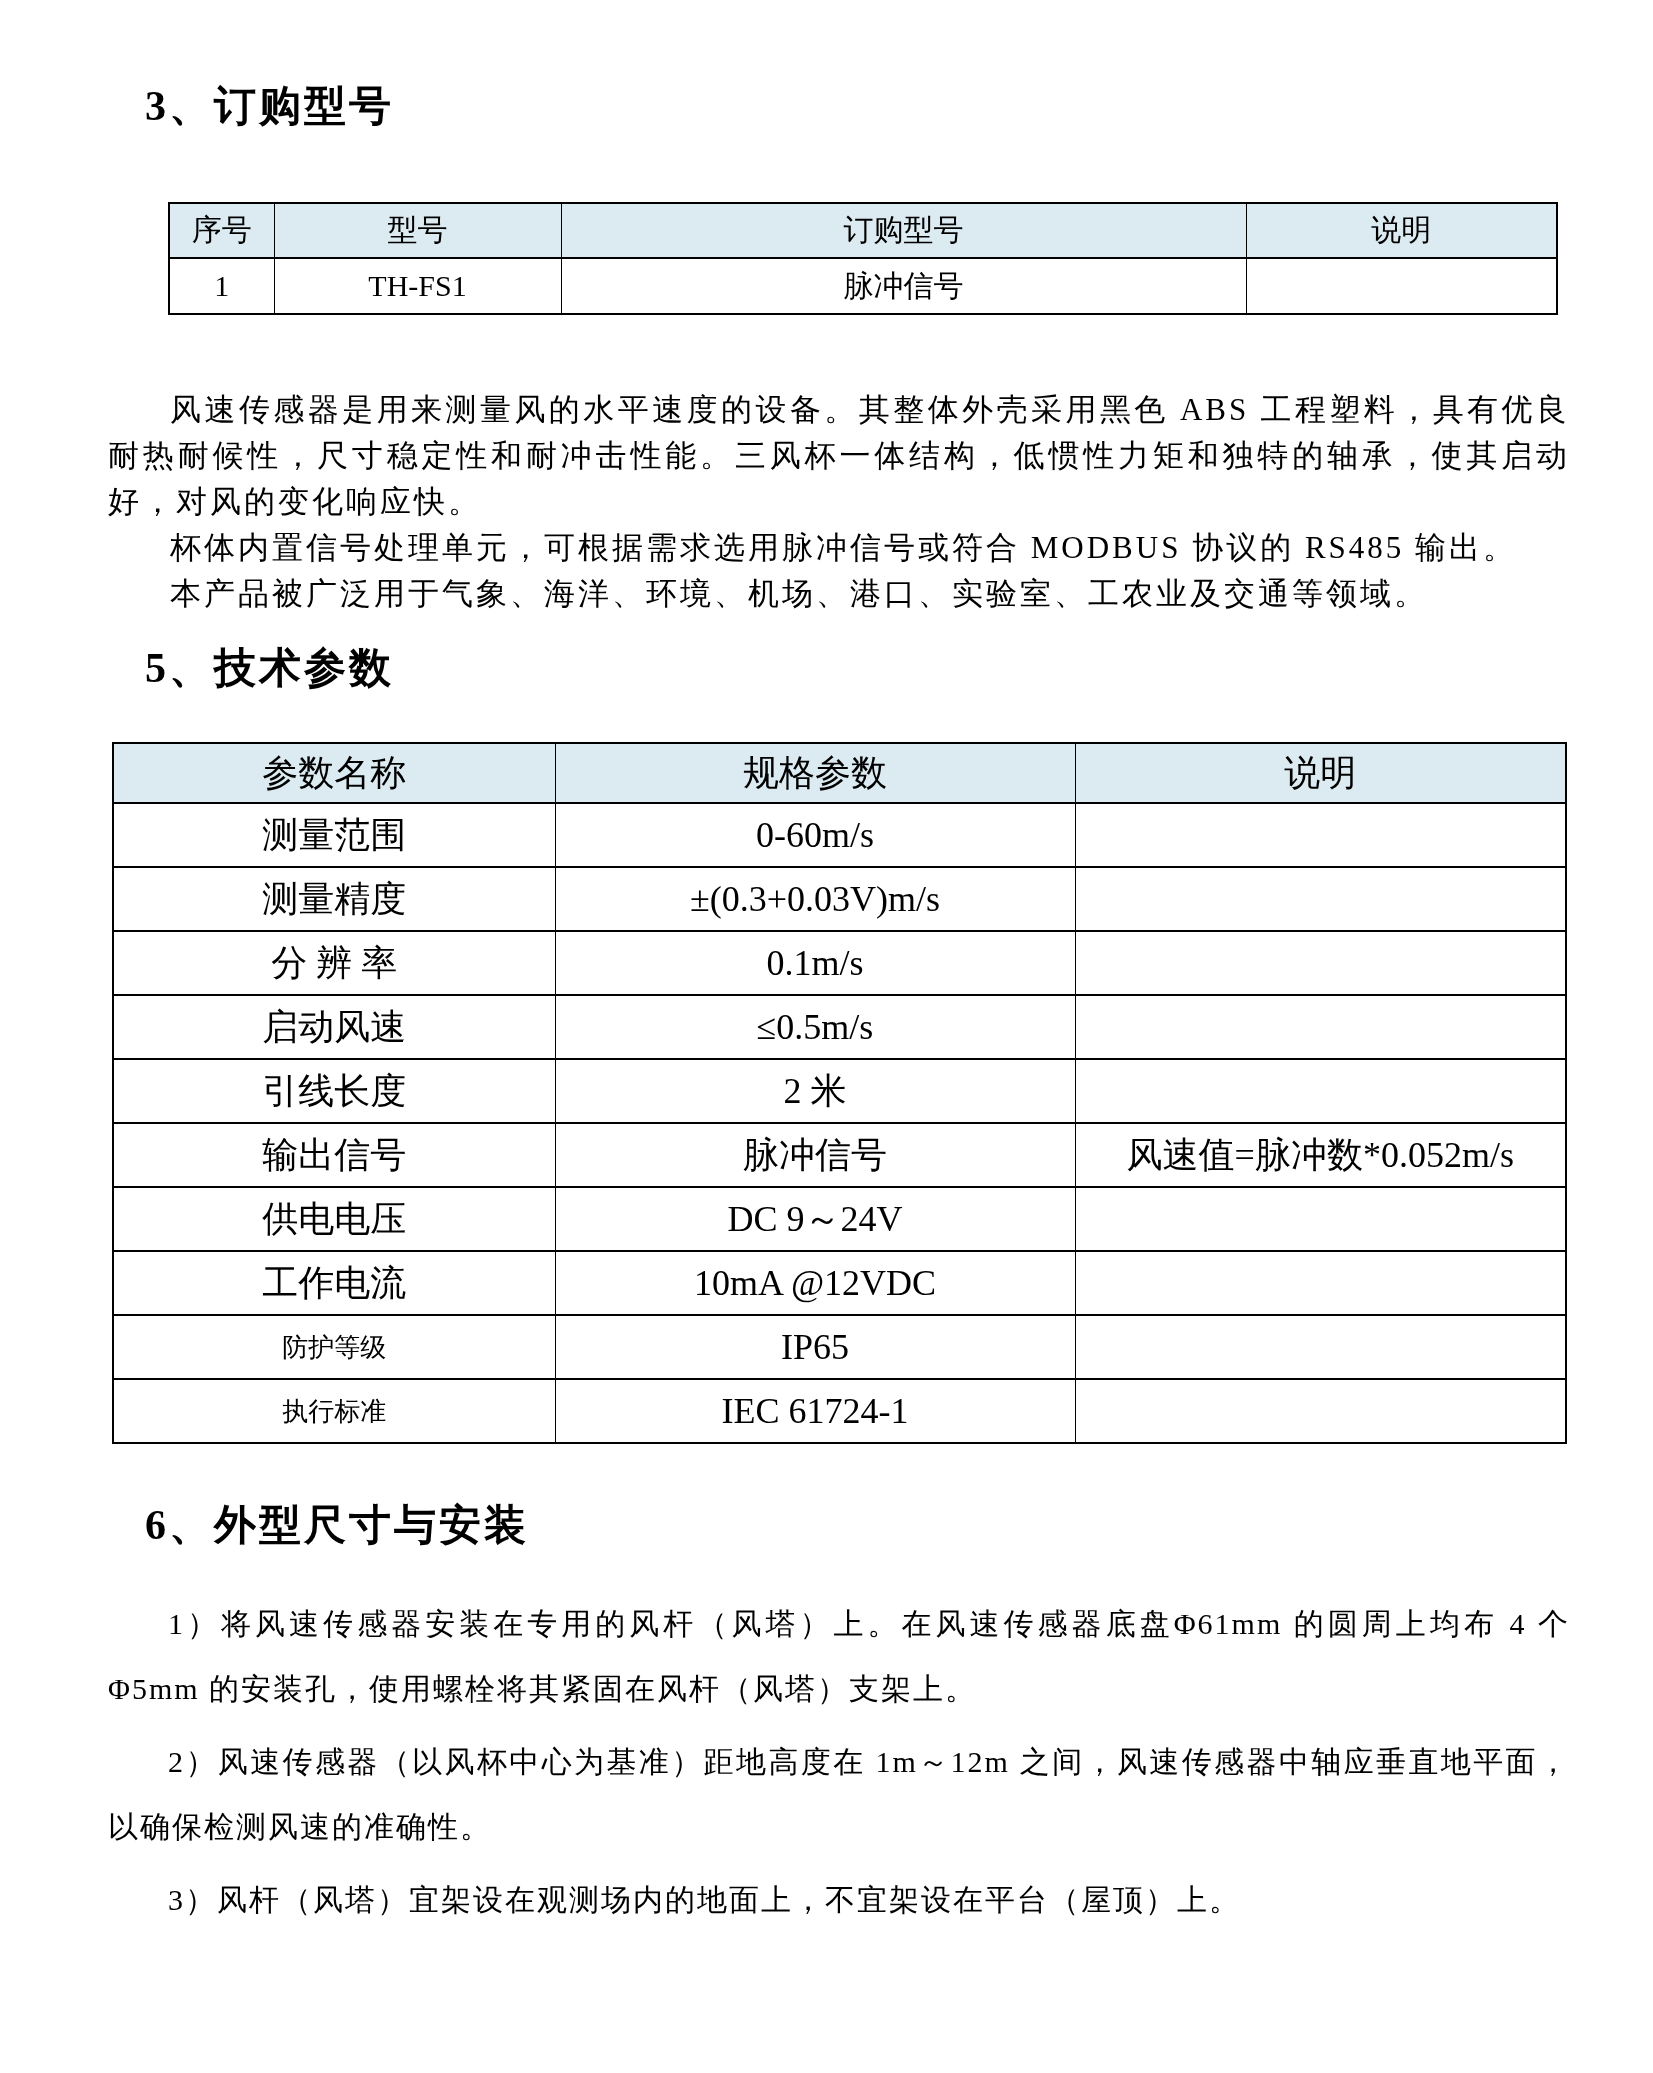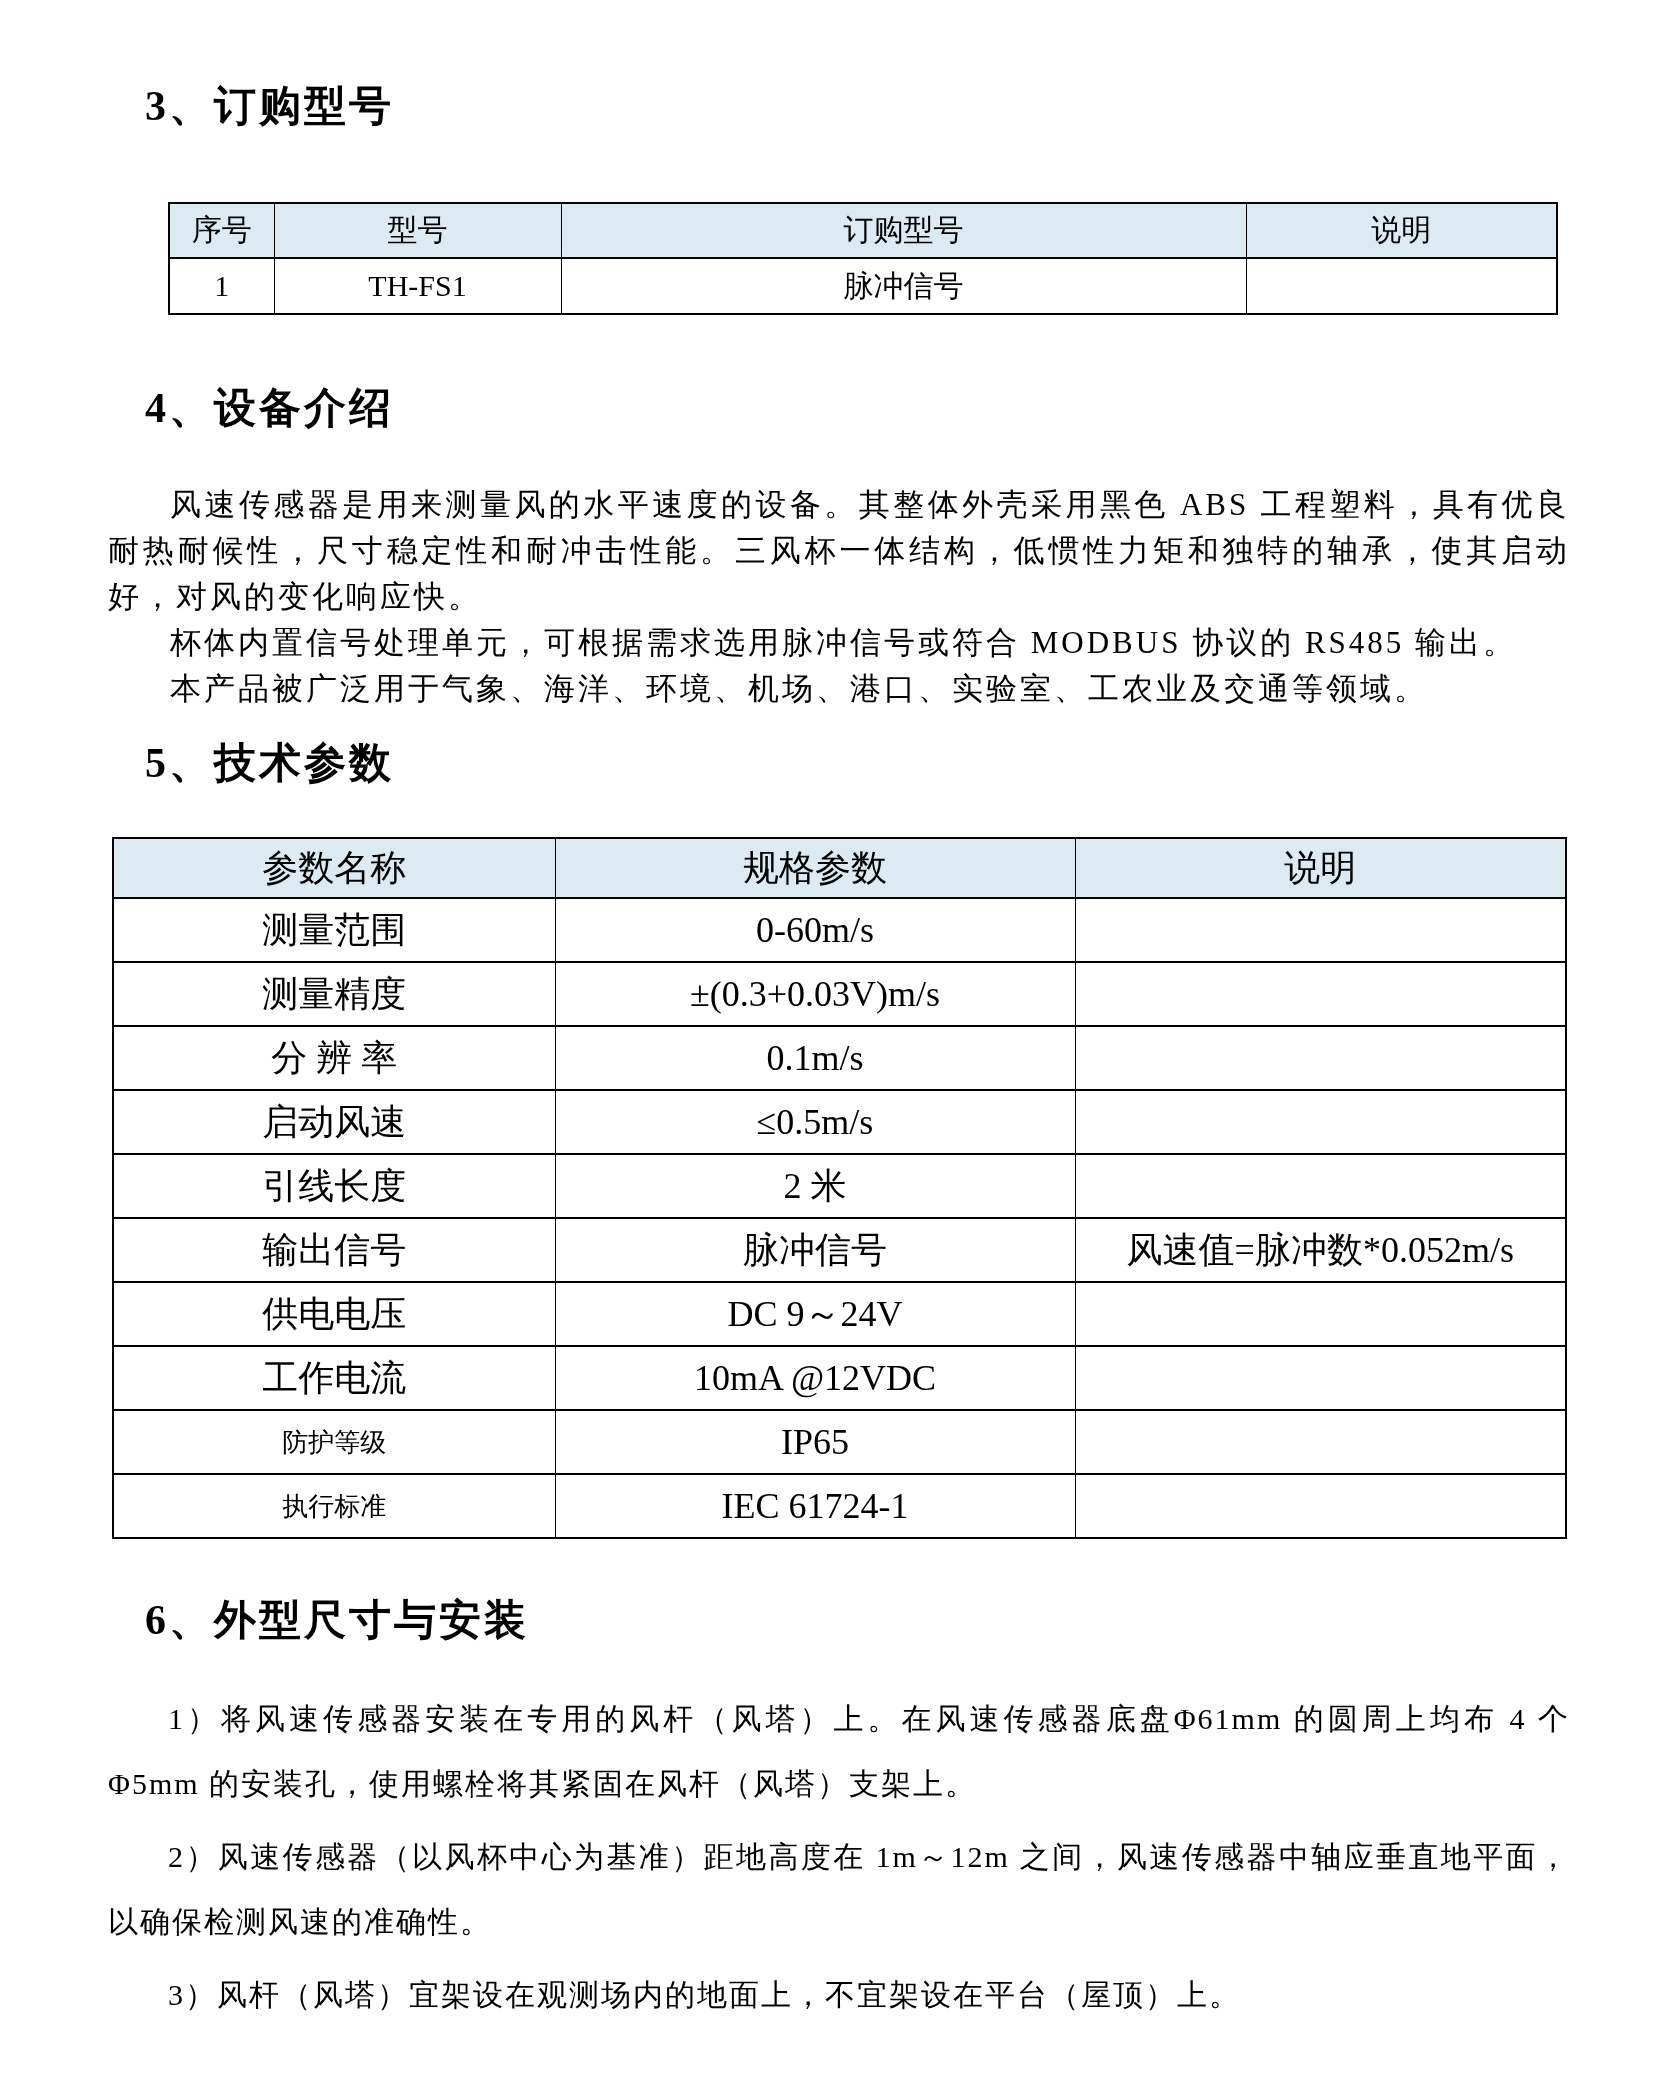--- a/index.html
+++ b/index.html
@@ -69,21 +69,20 @@
     <tbody>
       <tr>
         <td>1</td>
         <td>TH-FS1</td>
         <td>脉冲信号</td>
         <td></td>
       </tr>
     </tbody>
   </table>
 
-  <h2 class="heading h-s4">4、设备介绍</h2>
 
   <p class="p4">风速传感器是用来测量风的水平速度的设备。其整体外壳采用黑色 ABS 工程塑料，具有优良耐热耐候性，尺寸稳定性和耐冲击性能。三风杯一体结构，低惯性力矩和独特的轴承，使其启动好，对风的变化响应快。</p>
   <p class="p4">杯体内置信号处理单元，可根据需求选用脉冲信号或符合 MODBUS 协议的 RS485 输出。</p>
   <p class="p4 p4-last">本产品被广泛用于气象、海洋、环境、机场、港口、实验室、工农业及交通等领域。</p>
 
   <h2 class="heading h-s5">5、技术参数</h2>
 
   <table class="t2">
     <colgroup>
       <col style="width:442px">

